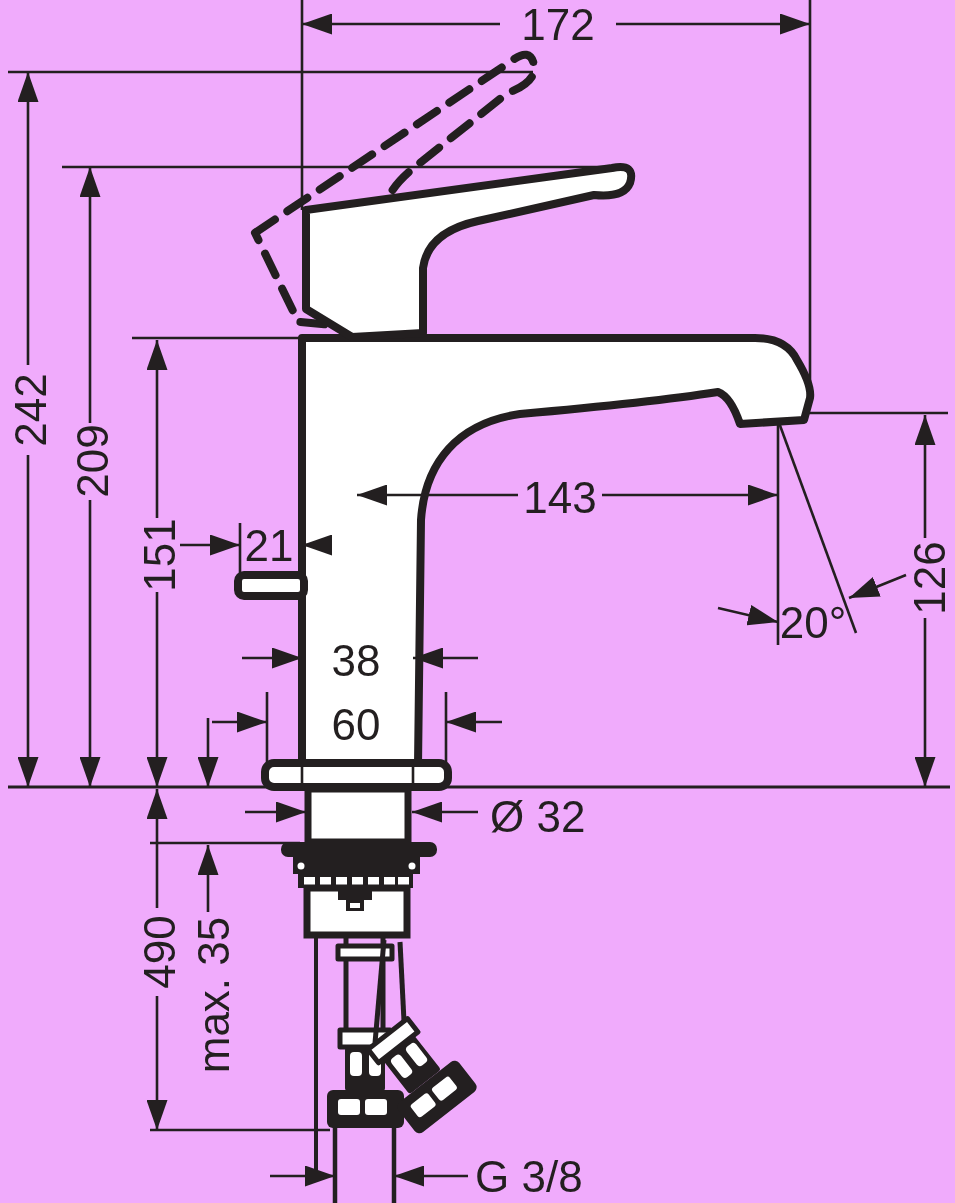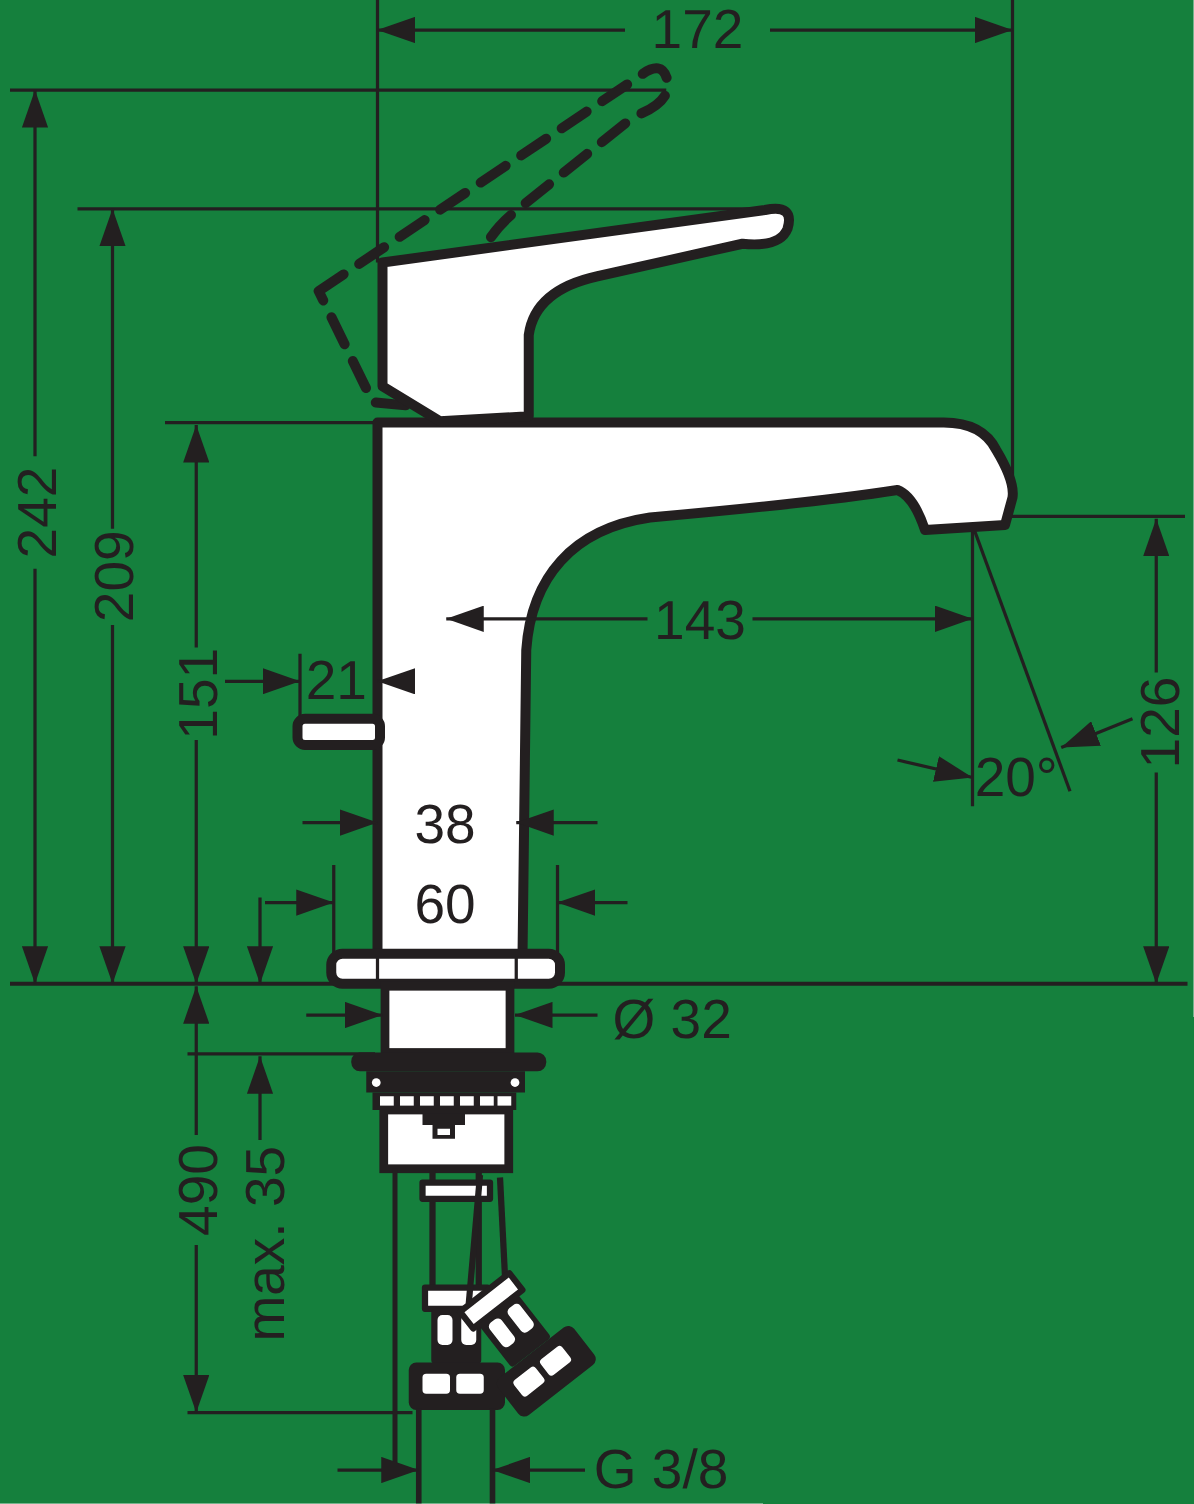--- a/index.html
+++ b/index.html
@@ -1,16 +1,16 @@
 <!DOCTYPE html>
 <html><head>
 <meta charset="utf-8">
 <style>
   html,body{margin:0;padding:0;background:#fff;}
-  .canvas{position:relative;width:955px;height:1203px;background:#15803d;overflow:hidden;
+  .canvas{position:relative;width:955px;height:1203px;background:#f0abfc;overflow:hidden;
           font-family:"Liberation Sans",sans-serif;}
   svg{position:absolute;left:0;top:0;}
   text{font-family:"Liberation Sans",sans-serif;fill:#231f20;font-size:44px;}
   .thin{stroke:#231f20;stroke-width:2.6;fill:none;}
   .deck{stroke:#231f20;stroke-width:3.2;fill:none;}
   .dim{stroke:#231f20;stroke-width:2.6;fill:none;}
   .thick{stroke:#231f20;stroke-width:8;fill:#fff;stroke-linejoin:round;stroke-linecap:round;}
   .thick-n{stroke:#231f20;stroke-width:8;fill:none;stroke-linejoin:round;stroke-linecap:round;}
   .med{stroke:#231f20;stroke-width:5;fill:#fff;stroke-linejoin:round;}
   .fillink{fill:#231f20;stroke:none;}

